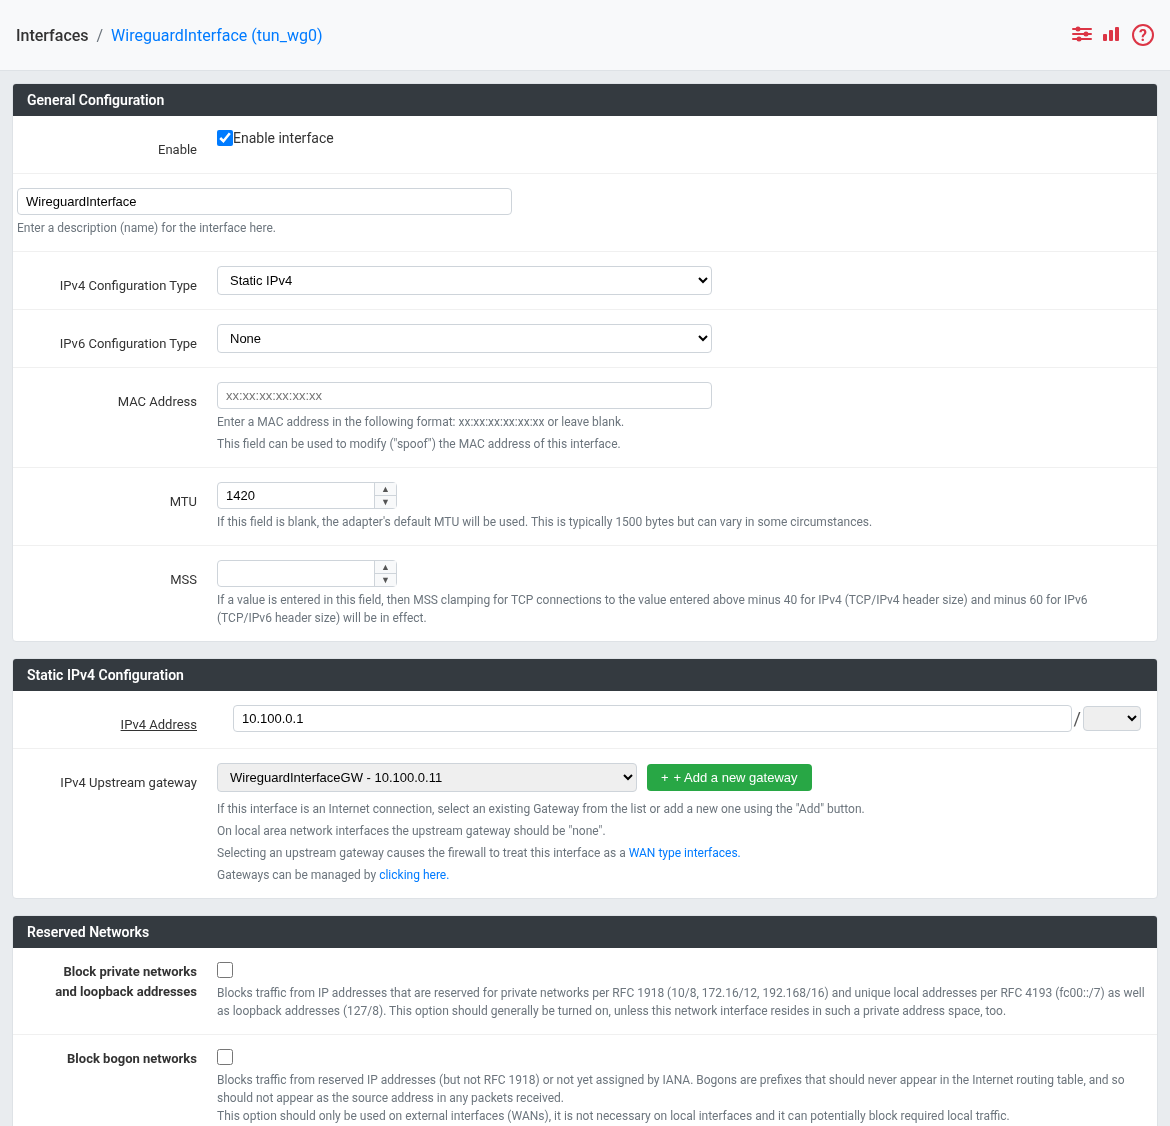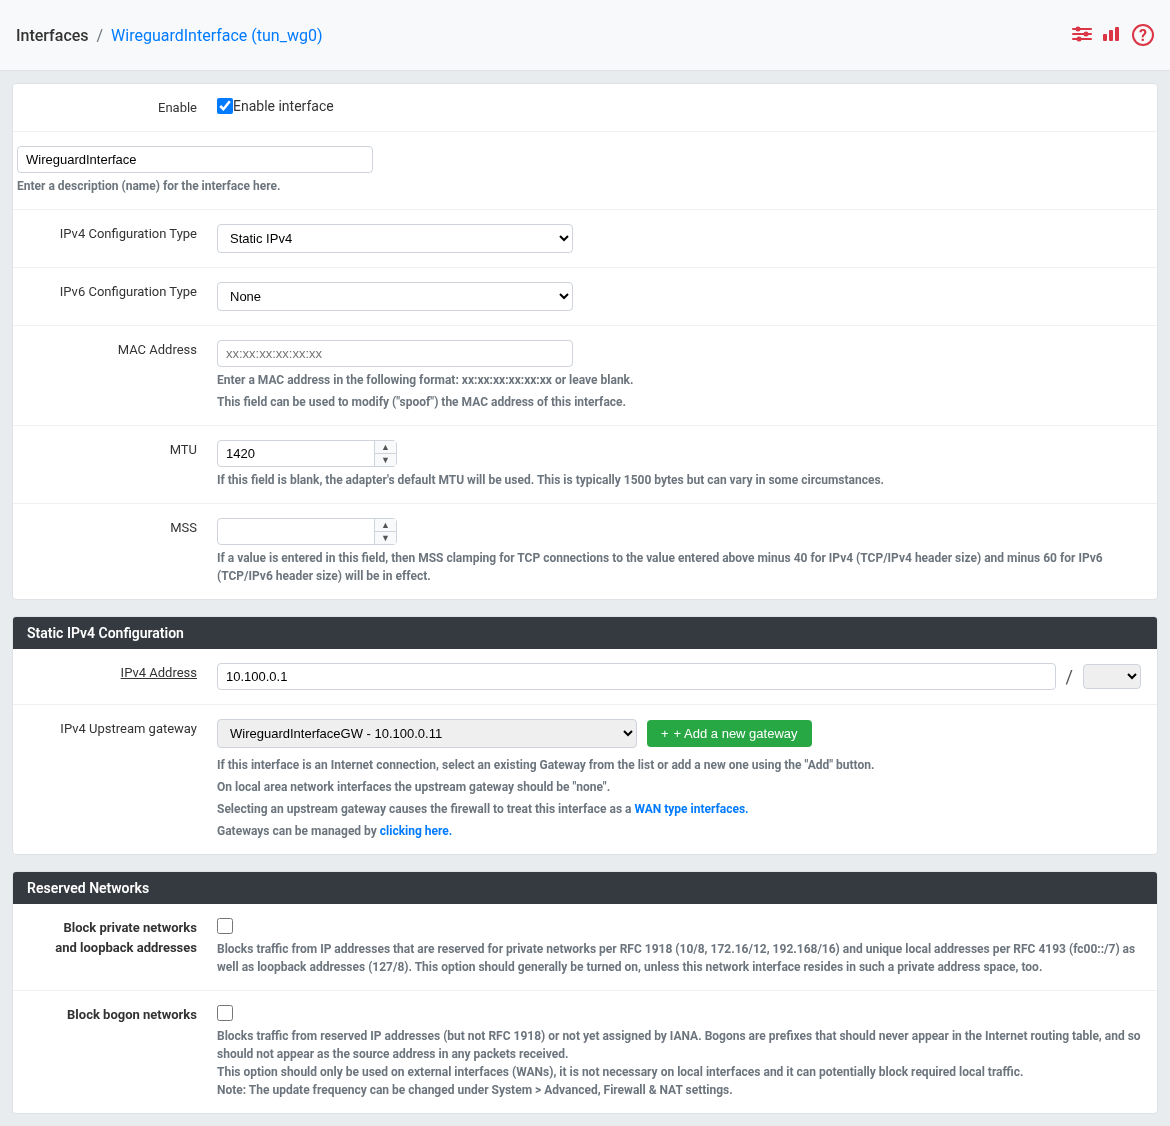--- a/index.html
+++ b/index.html
@@ -80,45 +80,45 @@
       border-bottom: none;
     }
     .form-label {
       width: 200px;
       min-width: 200px;
       text-align: right;
       padding: 6px 16px 6px 0;
       font-size: 13px;
       color: #333;
       font-weight: 400;
+      margin-top: 10px;
     }
     .form-label.underline {
       text-decoration: underline;
     }
     .form-control-area {
       flex: 1;
       padding: 4px 16px 4px 4px;
     }
     .form-control {
       width: 100%;
       padding: 5px 8px;
       border: 1px solid #ced4da;
       border-radius: 4px;
       font-size: 13px;
       background: #fff;
     }
     .form-control-sm {
-      width: 356px;
+      width: 495px;
     }
     .help-text {
       font-size: 12px;
       color: #6c757d;
       margin-top: 4px;
       line-height: 1.5;
-      font-weight: bold;
     }
     .checkbox-row {
       display: flex;
       align-items: center;
     }
     input[type="checkbox"] {
       width: 16px;
       height: 16px;
       accent-color: #007bff;
     }
@@ -154,21 +154,21 @@
       display: flex;
       align-items: center;
       justify-content: center;
       color: #555;
     }
     .spinner-btn:first-child { border-bottom: 1px solid #ced4da; }
     
     .ipv4-addr-row {
       display: flex;
       align-items: center;
-      gap: 8px;
+      margin-left: 16px;
     }
     .ipv4-addr-row input {
       flex: 1;
       padding: 5px 8px;
       border: 1px solid #ced4da;
       border-radius: 4px;
       font-size: 13px;
     }
     .ipv4-slash {
       font-size: 18px;
@@ -264,20 +264,21 @@
           <rect x="13" y="1" width="4" height="14" rx="1"></rect>
         </svg>
       </span>
       <span class="header-icon" style="color:#dc3545;font-weight:700;font-size:16px;border:2px solid #dc3545;border-radius:50%;width:22px;height:22px;display:flex;align-items:center;justify-content:center;">?</span>
     </div>
   </div>
 
   <div class="main-content">
 
     <div class="section">
+      <div class="section-header">General Configuration</div>
 
       <div class="form-row">
         <div class="form-label">Enable</div>
         <div class="form-control-area">
           <div class="checkbox-row">
             <input type="checkbox" id="enable-iface" checked="" style="">
             <label for="enable-iface">Enable interface</label>
           </div>
         </div>
       </div>

